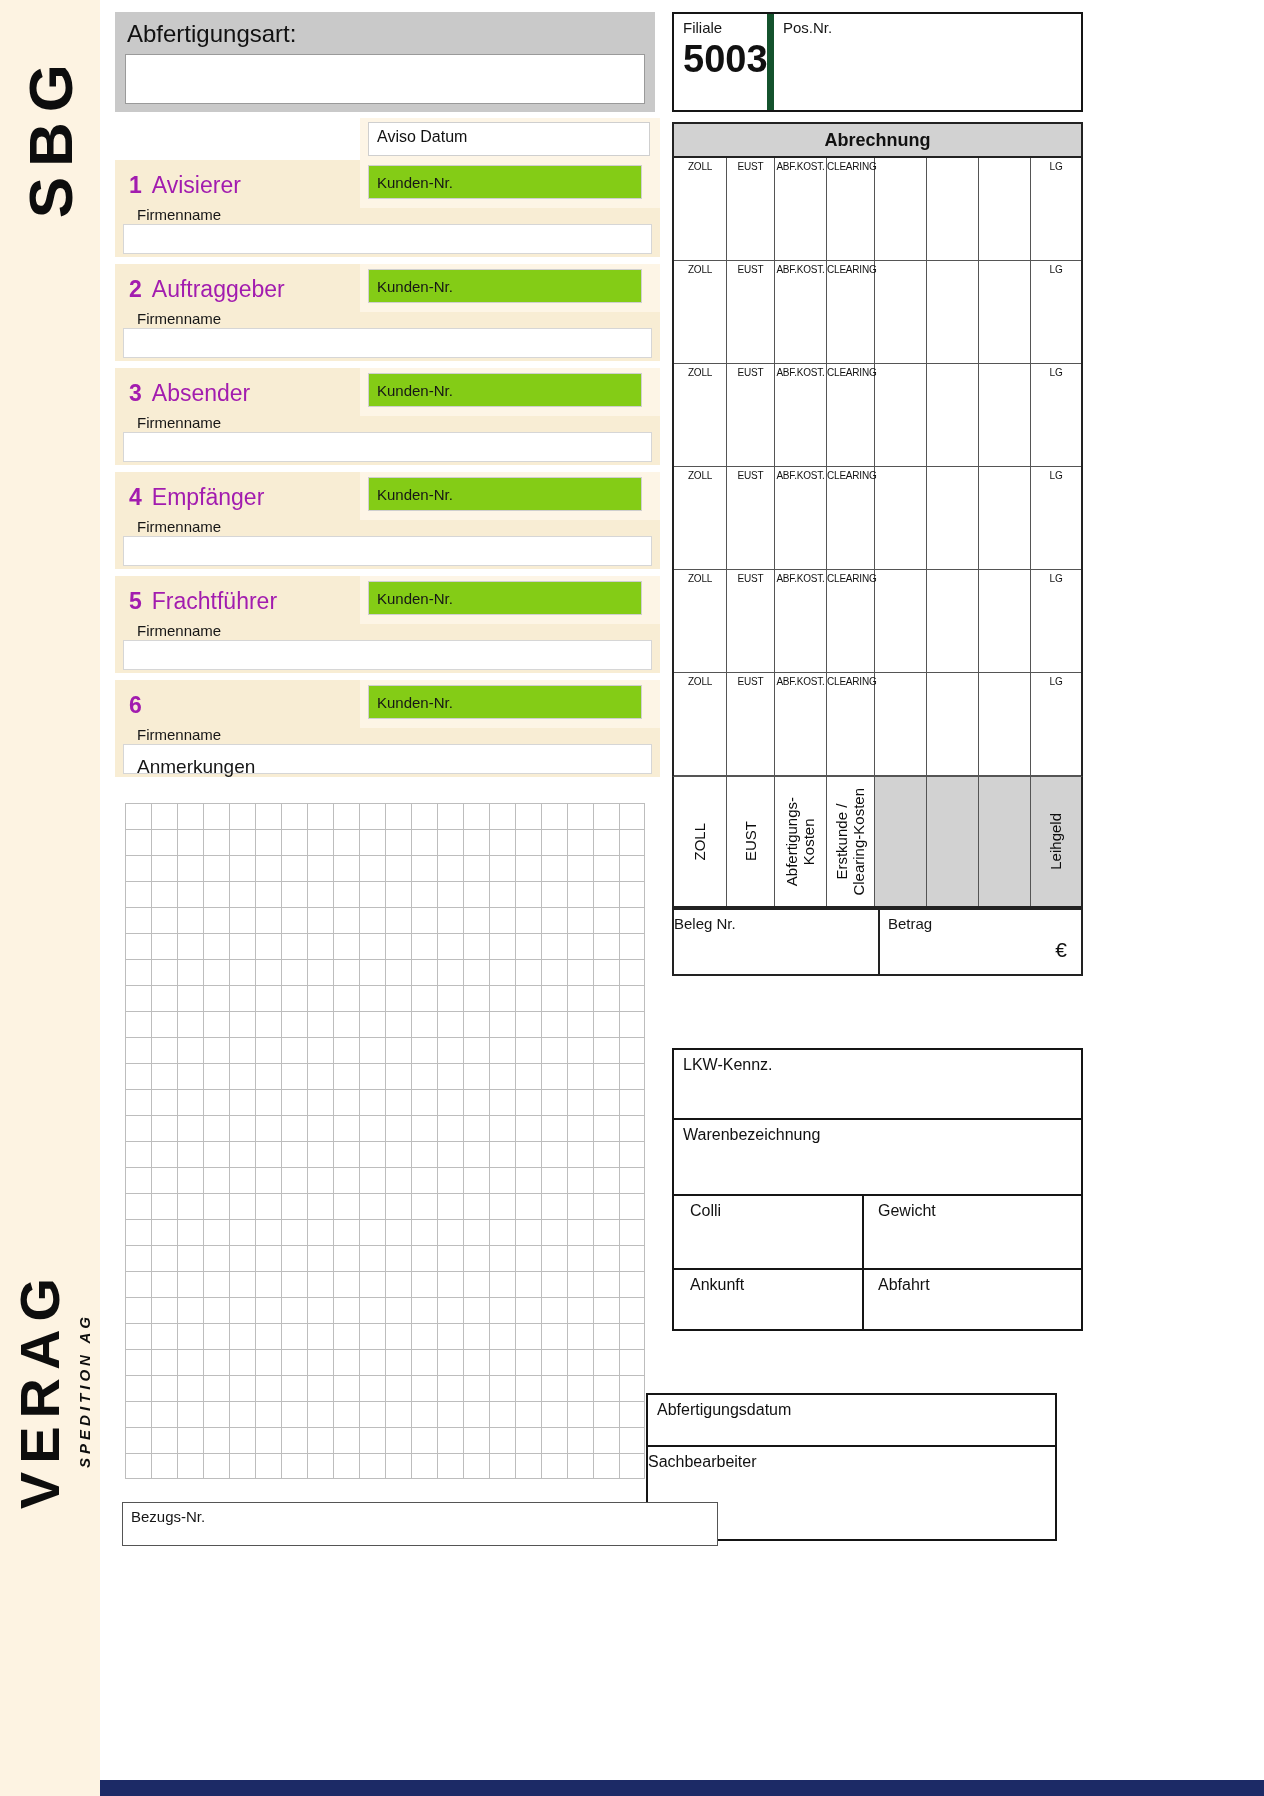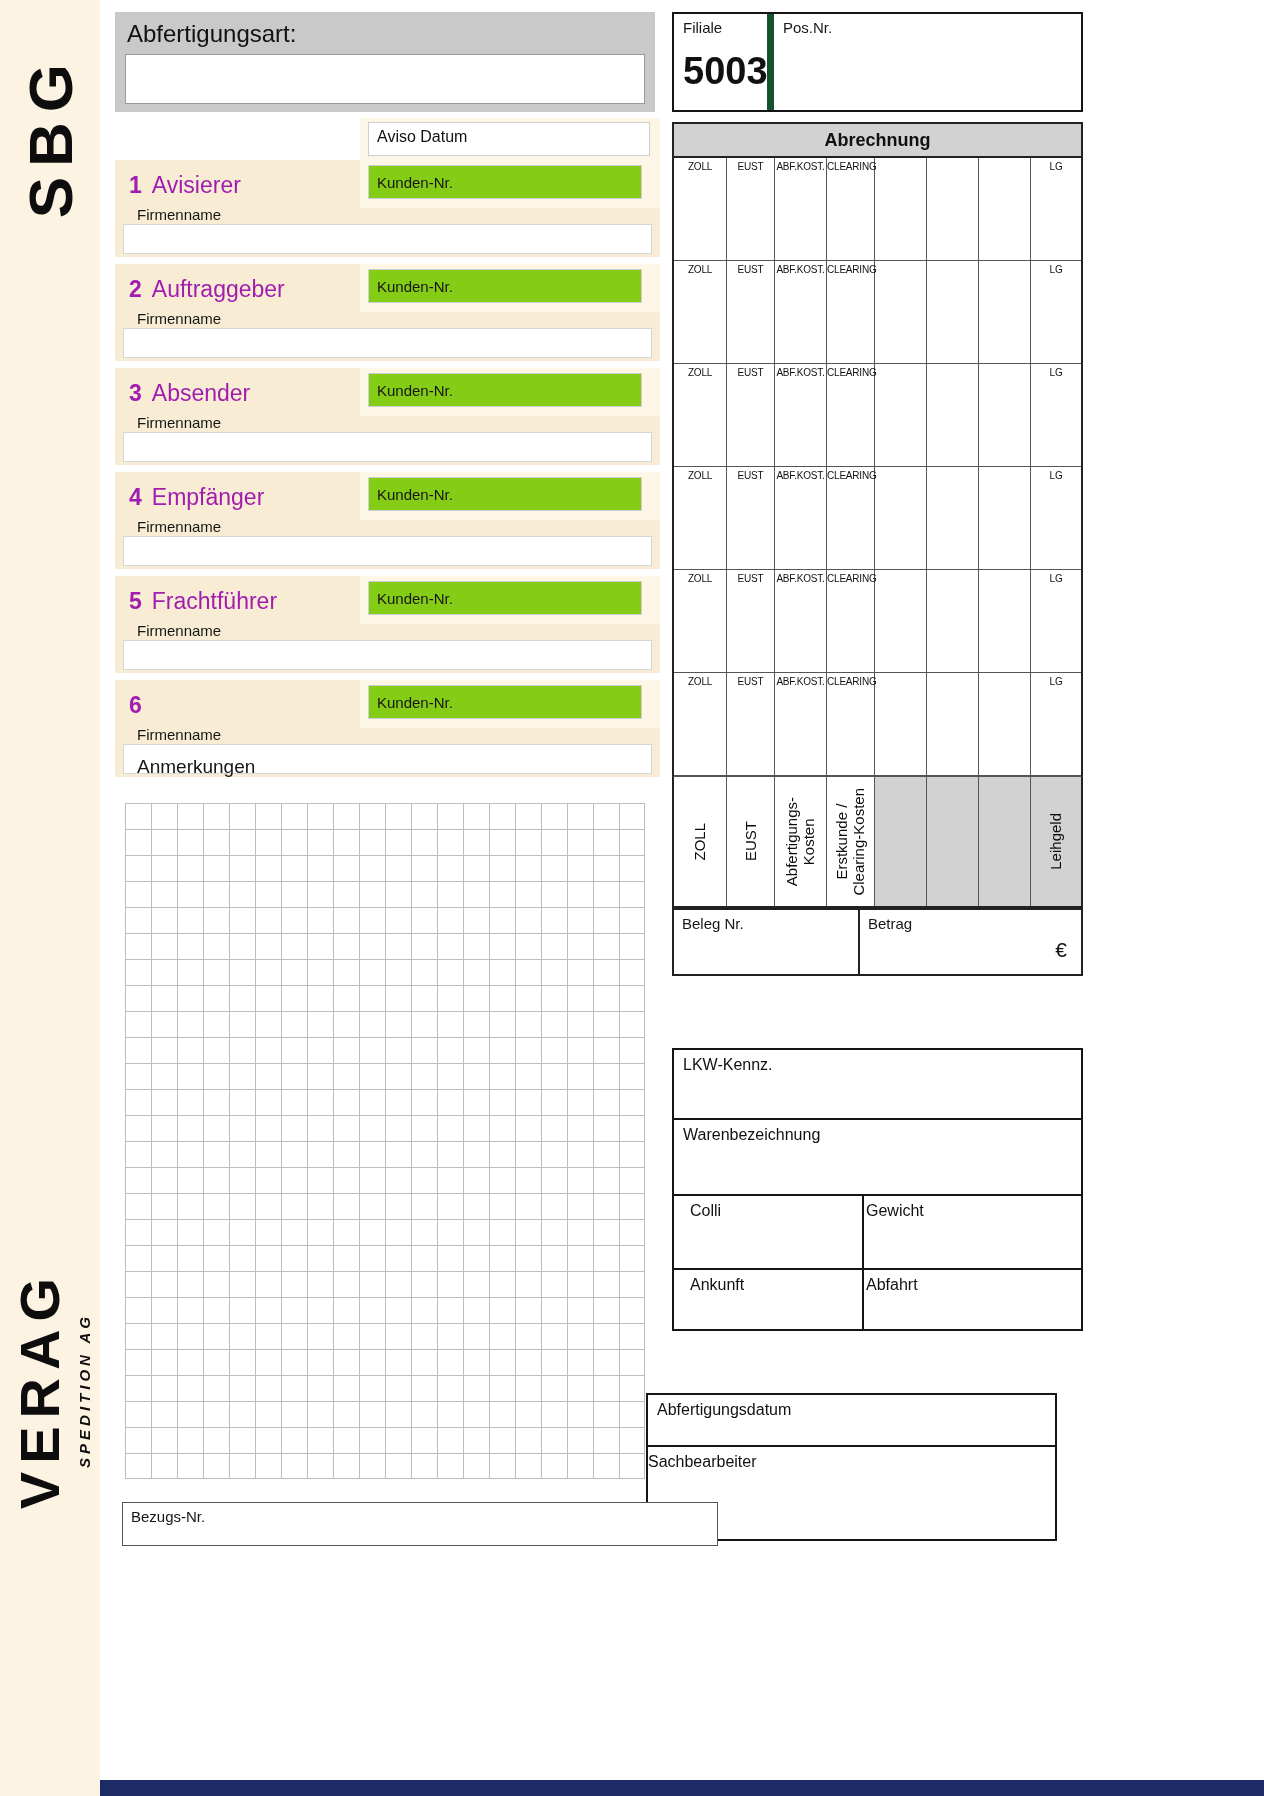--- a/index.html
+++ b/index.html
@@ -17,21 +17,21 @@
   .bottom-bar{position:absolute;left:100px;top:1780px;width:1164px;height:16px;background:#1c2a66}
 
   .abf-header{position:absolute;left:115px;top:12px;width:540px;height:100px;background:#c9c9c9}
   .abf-header .hlabel{position:absolute;left:12px;top:8px;font-size:24px;color:#111}
   .abf-input{position:absolute;left:10px;top:42px;width:520px;height:50px;background:#fff;border:1px solid #9a9a9a}
 
   .topright{position:absolute;left:672px;top:12px;width:411px;height:100px;border:2px solid #151515;display:flex;background:#fff}
   .tr-cell{padding:5px 9px;font-size:15px;color:#111}
   .tr-filiale{width:100px;border-right:7px solid #14532d}
   .tr-pos{flex:1}
-  .filiale-value{font-size:38px;font-weight:800;margin-top:14px}
+  .filiale-value{font-size:38px;font-weight:800;margin-top:2px}
 
   .flabel{font-size:15px;color:#161616}
 
   .aviso{position:absolute;left:360px;top:118px;width:300px;height:42px;background:#fdf5e6}
   .aviso-box{position:absolute;left:8px;top:4px;width:282px;height:34px;background:#fff;border:1px solid #cfcfcf;padding:5px 8px;font-size:16px}
 
   .party{position:absolute;left:115px;width:545px;height:97px;background:#f8edd4}
   .party-light{position:absolute;left:245px;top:0;width:300px;height:48px;background:#fdf5e6}
   .party-title{position:absolute;left:14px;top:12px;font-size:23px;color:#a21caf}
   .party-title b{font-weight:800;margin-right:10px}
@@ -47,32 +47,32 @@
   .clab{display:block;text-align:center;font-size:10px;padding-top:3px;color:#111;letter-spacing:-0.2px}
   .c0{width:53px}.c1{width:48px}.c2{width:52px}.c3{width:48px}.c4{width:52px}.c5{width:52px}.c6{width:52px}.c7{width:50px}
 
   .ab-footer{position:absolute;left:672px;top:776px;width:411px;height:132px;border:2px solid #222;border-top:1px solid #555;display:flex;background:#fff}
   .ab-fcell{border-right:1px solid #555;display:flex;align-items:center;justify-content:center}
   .ab-fcell:last-child{border-right:none}
   .ab-fcell .vtext{font-size:15px;text-align:center;line-height:1.15}
   .fgray{background:#d2d2d2}
 
   .beleg{position:absolute;left:672px;top:908px;width:411px;height:68px;border:2px solid #222;display:flex;background:#fff}
-  .beleg-cell{width:186px;border-right:2px solid #222;padding:5px 8px}
+  .beleg-cell{width:206px;border-right:2px solid #222;padding:5px 0}
   .betrag-cell{flex:1;padding:5px 8px;position:relative}
   .euro{position:absolute;right:14px;top:28px;font-size:21px;color:#111}
 
   .infoblock{position:absolute;left:672px;top:1048px;width:411px;height:283px;border:2px solid #151515;background:#fff}
   .info-row{border-bottom:2px solid #151515;padding:6px 9px;font-size:16px}
   .ir1{height:70px}.ir2{height:76px}
   .info-split{display:flex;border-bottom:2px solid #151515}
   .is1{height:74px}
   .is2{height:59px;border-bottom:none}
   .info-cell{width:190px;border-right:2px solid #151515;padding:6px 16px;font-size:16px}
-  .info-cell2{flex:1;padding:6px 2px;font-size:16px}
+  .info-cell2{flex:1;padding:6px 14px;font-size:16px}
 
   .procblock{position:absolute;left:646px;top:1393px;width:411px;height:148px;border:2px solid #151515;background:#fff}
   .proc-row1{height:52px;border-bottom:2px solid #151515;padding:6px 9px;font-size:16px}
   .proc-row2{height:92px;padding:6px 0;font-size:16px}
 
   .anm-label{position:absolute;left:137px;top:756px;font-size:19px}
   .grid{position:absolute;left:125px;top:803px;width:520px;height:676px;
     background-image:linear-gradient(to right,#bdbdbd 1px,transparent 1px),linear-gradient(to bottom,#bdbdbd 1px,transparent 1px);
     background-size:26px 26px;border-right:1px solid #bdbdbd;border-bottom:1px solid #bdbdbd}
 

